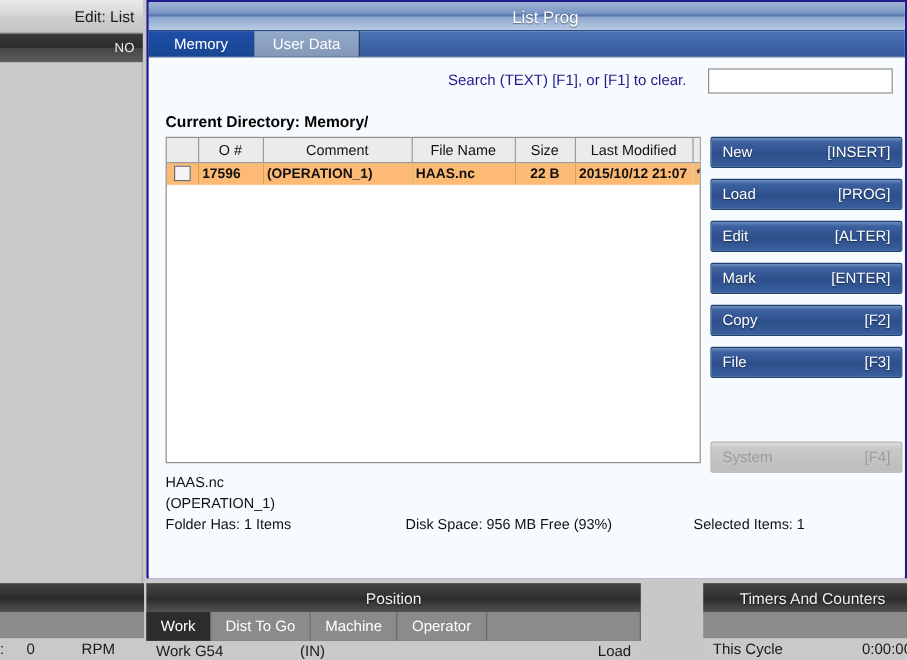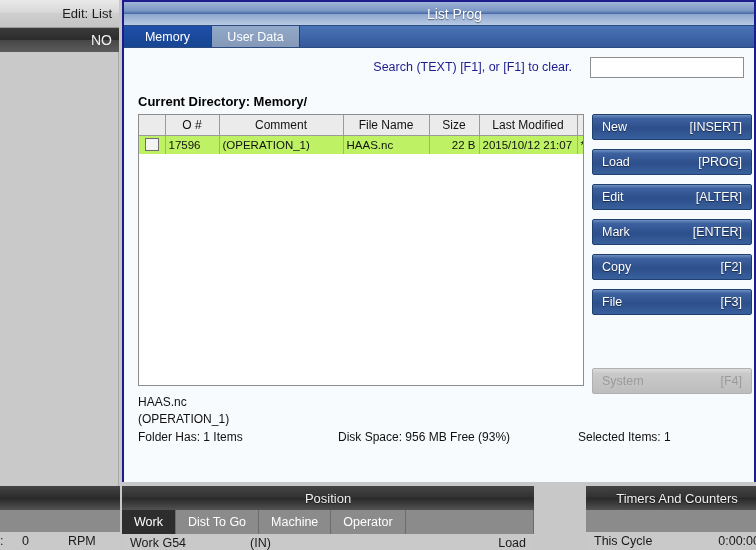--- a/index.html
+++ b/index.html
@@ -22,21 +22,21 @@
     border-bottom: 1px solid #9a9a9a;
     display: flex; align-items: center; justify-content: flex-end;
     padding-right: 7px;
     color: #1c1c1c; font-size: 13px;
   }
   .status-bar {
     height: 24px; width: 119px;
     background: linear-gradient(to bottom, #3a3a3a 0%, #2c2c2c 48%, #474747 52%, #5c5c5c 100%);
     display: flex; align-items: center; justify-content: flex-end;
     padding-right: 7px;
-    color: #f2f2f2; font-size: 14px;
+    color: #f2f2f2; font-size: 11px;
   }
   .left-body {
     width: 119px; height: 434px;
     background: #c9c9c9;
     border-right: 1px solid #a8a8a8;
   }
 
   
   #main-window {
     position: absolute; left: 122px; top: 0; width: 634px; height: 482px;
@@ -111,33 +111,33 @@
     border-bottom: 1px solid #9a9a9a;
     font-size: 12px; font-weight: normal; color: #111;
     height: 20px; text-align: center;
   }
   table.files td {
     height: 19px; font-size: 11.5px;
     border-right: 1px solid #d9a24a;
     padding: 0 3px; color: #111;
     overflow: hidden; white-space: nowrap;
   }
-  tr.sel td { background: #bef264; }
+  tr.sel td { background: #fdba74; font-weight: bold; }
   .c-chk { width: 26px; }
   .c-on  { width: 54px; }
   .c-cmt { width: 124px; }
   .c-fn  { width: 86px; }
   .c-sz  { width: 50px; }
   .c-lm  { width: 98px; }
   .c-st  { width: 22px; }
   .chkbox {
     width: 14px; height: 13px; background: #f4f4f4;
     border: 1px solid #6d6d6d; margin: 0 auto; display: block;
   }
-  .ta-c { text-align: right; }
+  .ta-c { text-align: center; }
 
   
   .btn-col {
     width: 160px; margin-left: 8px;
     display: flex; flex-direction: column; gap: 9px;
   }
   .sbtn {
     height: 26px;
     background: linear-gradient(to bottom, #6f8fc0 0%, #3d629f 14%, #2d4f8c 55%, #38609c 100%);
     border: 1px solid #20406f;

